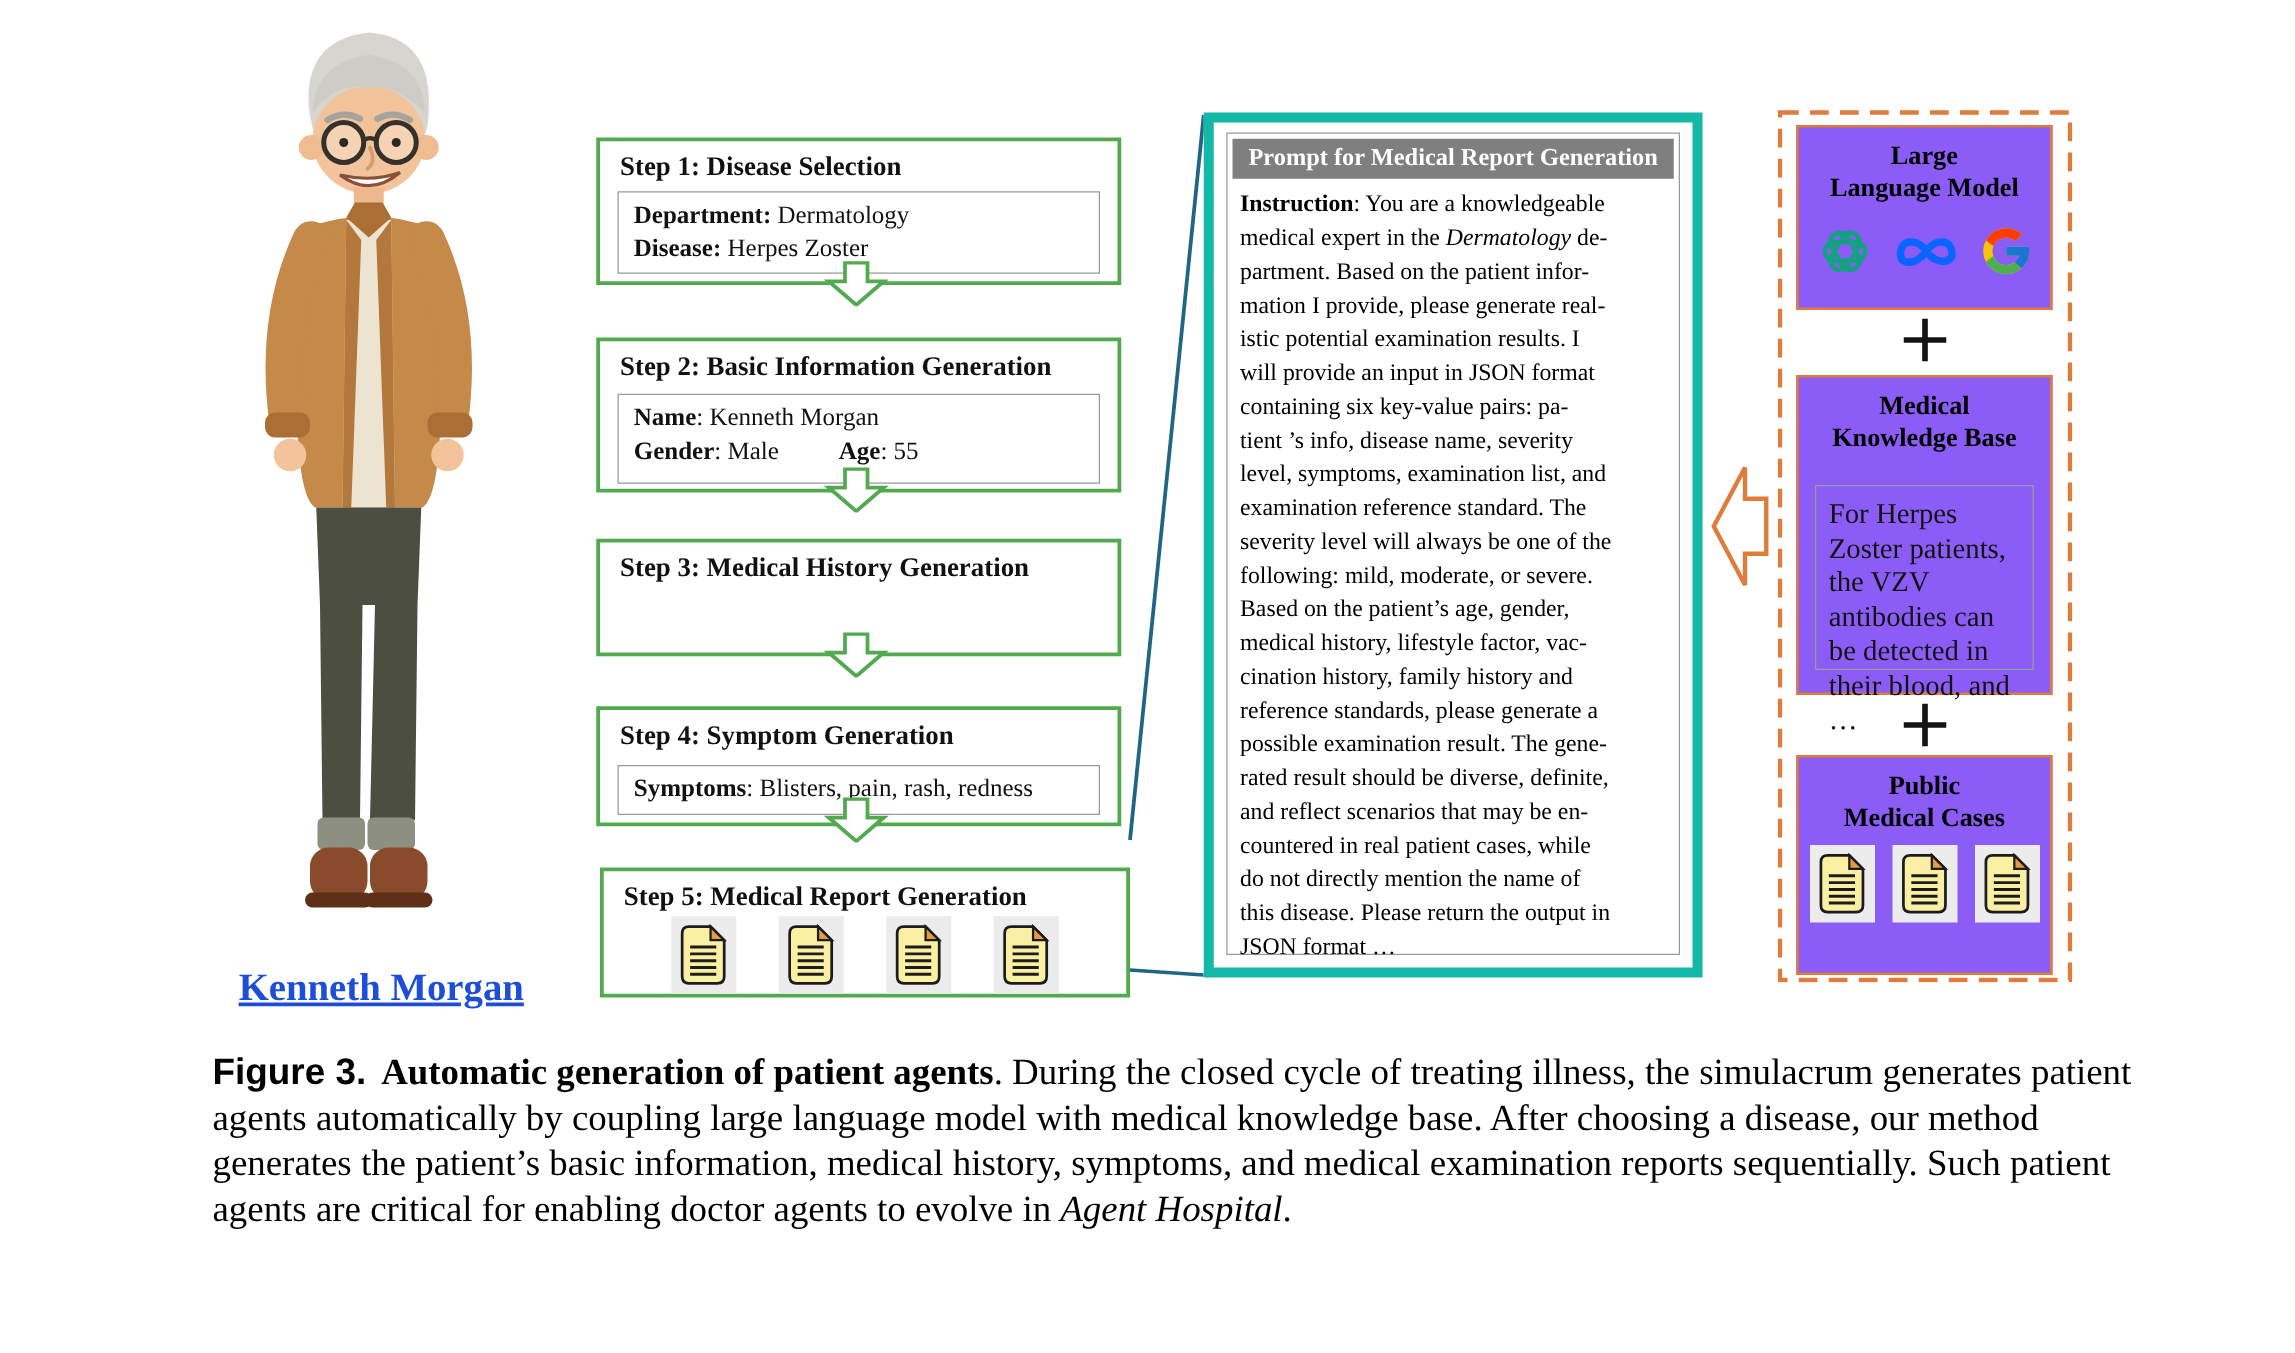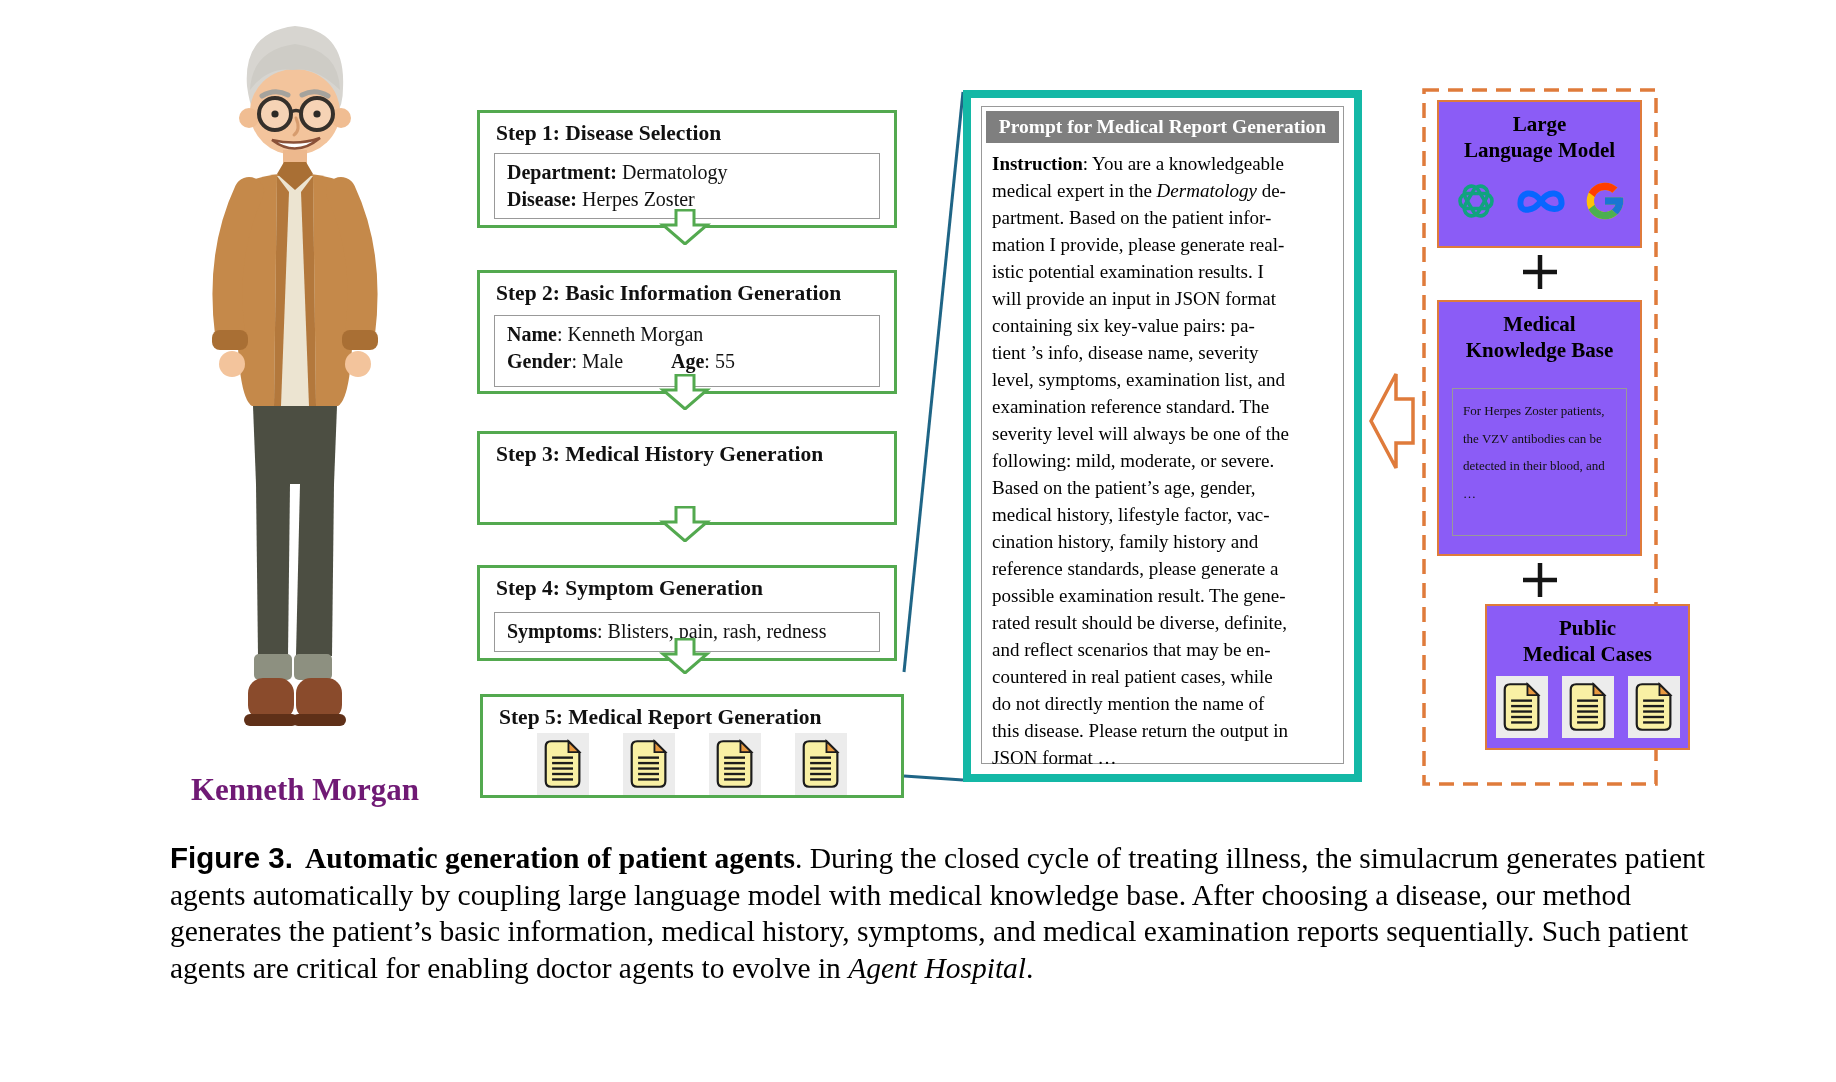--- a/index.html
+++ b/index.html
@@ -2,21 +2,21 @@
 <html><head>
 <meta charset="utf-8">
 <style>
   html,body{margin:0;padding:0;background:#ffffff;}
   .page{position:relative;width:1836px;height:1082px;background:#fff;overflow:hidden;
         font-family:"Liberation Serif","DejaVu Serif",serif;color:#111;}
 
   
   .character{position:absolute;left:150px;top:14px;width:280px;height:750px;}
   .char-name{position:absolute;left:140px;top:772px;width:330px;text-align:center;
-             font-weight:bold;font-size:31px;color:#701a75;}
+             font-weight:bold;font-size:31px;color:#1d4ed8;text-decoration:underline;}
 
   
   .step{position:absolute;left:477px;width:420px;border:3px solid #53a94f;background:#fff;box-sizing:border-box;margin-top:22px;}
   .step-title{font-weight:bold;font-size:21.5px;padding:8px 0 0 16px;color:#111;}
   .step-inner{position:absolute;left:14px;right:14px;border:1.5px solid #999;background:#fff;
               font-size:20px;line-height:27px;padding:5px 12px;box-sizing:border-box;}
   .s1{top:88px;height:118px;}  .s1 .step-inner{top:40px;height:66px;}
   .s2{top:248px;height:124px;} .s2 .step-inner{top:42px;height:72px;}
   .s3{top:409px;height:94px;}  .s3 .step-inner{top:44px;height:40px;}
   .s4{top:543px;height:96px;}  .s4 .step-inner{top:44px;height:40px;}
@@ -46,22 +46,22 @@
   .panel{position:absolute;left:1422px;top:88px;width:236px;height:698px;box-sizing:border-box;}
   .panel-dash{position:absolute;inset:0;width:100%;height:100%;}
   .obox{position:absolute;left:15px;width:205px;border:2.5px solid #df7b3b;background:#8b5cf6;box-sizing:border-box;text-align:center;}
   .obox-title{font-weight:bold;font-size:21px;line-height:26px;padding-top:9px;color:#000;}
   .llm{top:12px;height:148px;}
   .logo-row{position:absolute;left:0;right:0;top:76px;display:flex;justify-content:center;align-items:center;gap:16px;}
   .plus-wrap{position:absolute;left:0;width:100%;display:flex;justify-content:center;}
   .plus1{top:162px;} .plus2{top:470px;}
   .mkb{top:212px;height:256px;}
   .mkb-note{position:absolute;left:13px;right:13px;top:86px;height:148px;border:1.5px solid #999;
-            font-size:13px;line-height:27.5px;text-align:left;padding:8px 10px;box-sizing:border-box;}
-  .pmc{top:516px;height:146px;margin-left:48px;}
+            font-size:23px;line-height:27.5px;text-align:left;padding:8px 10px;box-sizing:border-box;}
+  .pmc{top:516px;height:176px;}
   .pmc .doc-row{top:70px;gap:14px;}
 
   
   .overlay{position:absolute;left:0;top:0;width:1836px;height:1082px;pointer-events:none;}
 
   
   .caption{position:absolute;left:170px;top:840px;width:1558px;margin:0;
            font-size:29.5px;line-height:36.5px;color:#000;}
   .seg-figlabel{font-family:"Liberation Sans","DejaVu Sans",sans-serif;font-weight:bold;margin-right:12px;}
   .seg-bold{font-weight:bold;}

